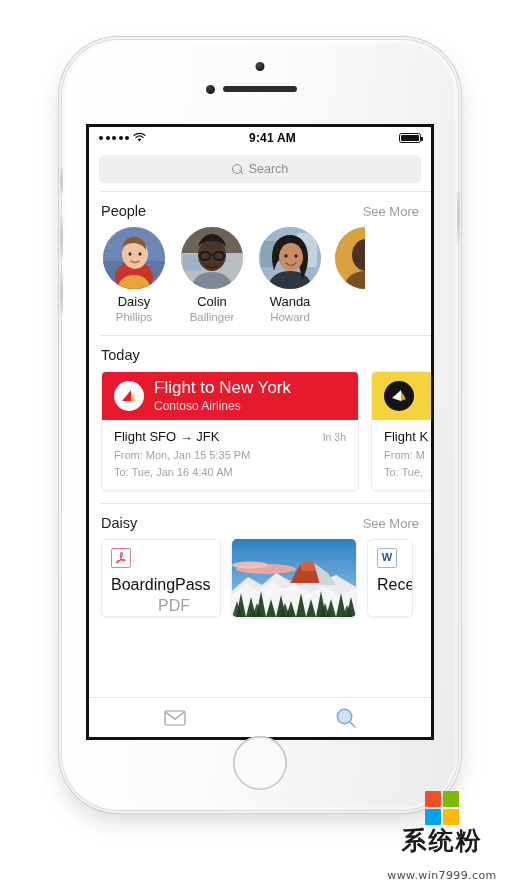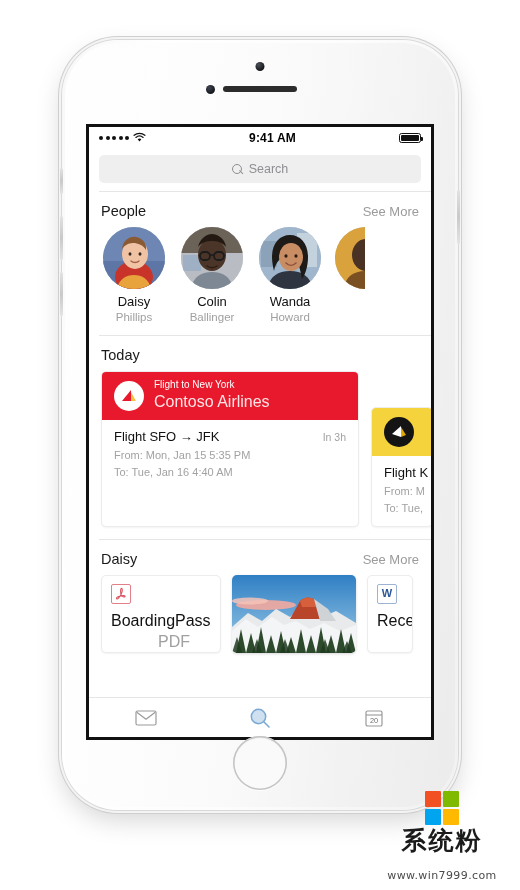--- a/index.html
+++ b/index.html
@@ -123,30 +123,30 @@
   .p-first { font-size:13px; color:#111; line-height:1.15; white-space:nowrap; }
   .p-last  { font-size:11.5px; color:#a0a0a0; line-height:1.3; white-space:nowrap; }
 
   
   .cards-row { display:flex; gap:12px; padding:0 0 12px 12px; }
   .fcard {
     flex:0 0 258px; width:258px; border-radius:5px; background:#fff;
     border:1px solid #ececec; box-shadow:0 1px 2px rgba(0,0,0,.05);
     overflow:hidden;
   }
-  .fcard.cut { flex:0 0 62px; width:62px;margin-top:36px; }
+  .fcard.cut { flex:0 0 62px; width:62px; }
   .fcard-head {
     height:48px; display:flex; align-items:center; gap:10px; padding:0 12px;
   }
   .al-logo {
     width:30px; height:30px; border-radius:50%; flex:0 0 30px;
     display:flex; align-items:center; justify-content:center; overflow:hidden;
   }
-  .fh-title { font-size:10px; color:#fff; line-height:1.25; white-space:nowrap; }
-  .fh-sub   { font-size:16px; color:rgba(255,255,255,.88); line-height:1.3; white-space:nowrap; }
+  .fh-title { font-size:17px; color:#fff; line-height:1.25; white-space:nowrap; }
+  .fh-sub   { font-size:12px; color:rgba(255,255,255,.88); line-height:1.3; white-space:nowrap; }
   .fcard-body { padding:9px 12px 12px; }
   .fb-top { display:flex; align-items:baseline; justify-content:space-between; gap:8px; }
   .fb-route { font-size:13px; color:#111; white-space:nowrap; }
   .fb-when { font-size:10.5px; color:#a2a2a2; white-space:nowrap; }
   .fb-line { font-size:11px; color:#a2a2a2; margin-top:5px; white-space:nowrap; }
 
   
   .files-row { display:flex; gap:11px; padding:0 0 12px 12px; }
   .filecard {
     flex:0 0 120px; width:120px; height:78px; border-radius:5px;
@@ -446,27 +446,20 @@
             <rect x="1" y="1" width="20" height="14" rx="1.5" fill="none" stroke="#9a9a9a" stroke-width="1.2"></rect>
             <path d="M1.8 2.2 L11 9.2 L20.2 2.2" fill="none" stroke="#9a9a9a" stroke-width="1.2" stroke-linejoin="round"></path>
           </svg>
         </div>
         <div class="tab">
           <svg width="22" height="22" viewBox="0 0 22 22">
             <circle cx="9.5" cy="9.5" r="7.2" fill="#cfe0f0" stroke="#7aa9d4" stroke-width="1.5"></circle>
             <path d="M14.8 14.8 L20 20" stroke="#7aa9d4" stroke-width="1.6" stroke-linecap="round"></path>
           </svg>
         </div>
-        <div class="tab">
-          <svg width="18" height="18" viewBox="0 0 18 18">
-            <rect x="1" y="2" width="16" height="15" rx="1.6" fill="none" stroke="#9a9a9a" stroke-width="1.2"></rect>
-            <path d="M1 6 H17" stroke="#9a9a9a" stroke-width="1.1"></path>
-            <text x="9" y="14.4" font-family="Liberation Sans, sans-serif" font-size="7.4" fill="#6e6e6e" text-anchor="middle">20</text>
-          </svg>
-        </div>
       </div>
 
     </div>
 
     <div class="home-btn"></div>
   </div>
 
   <div class="wm">
     <div class="wm-logo">
       <i style="background:#f25022"></i>

